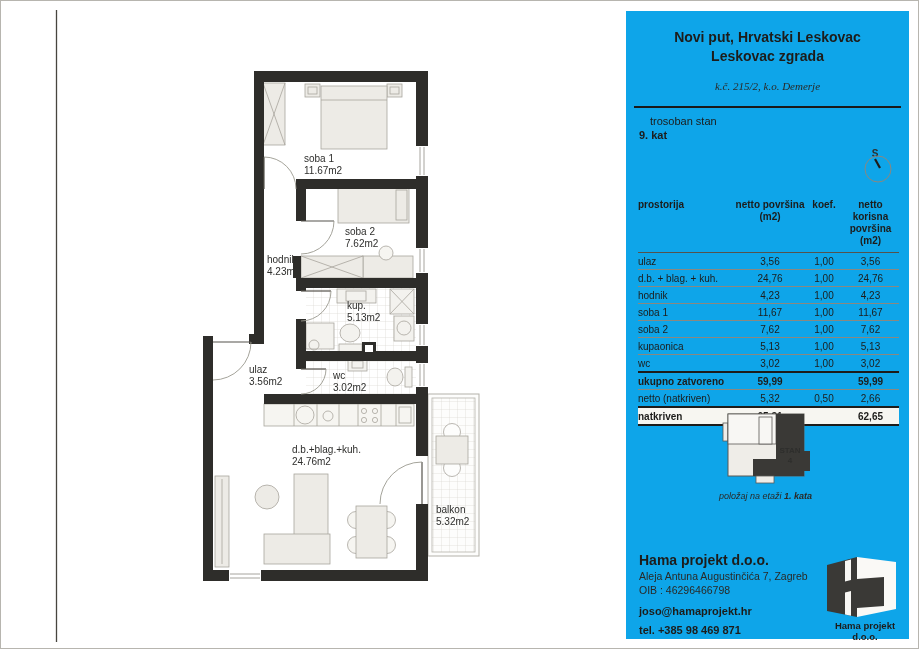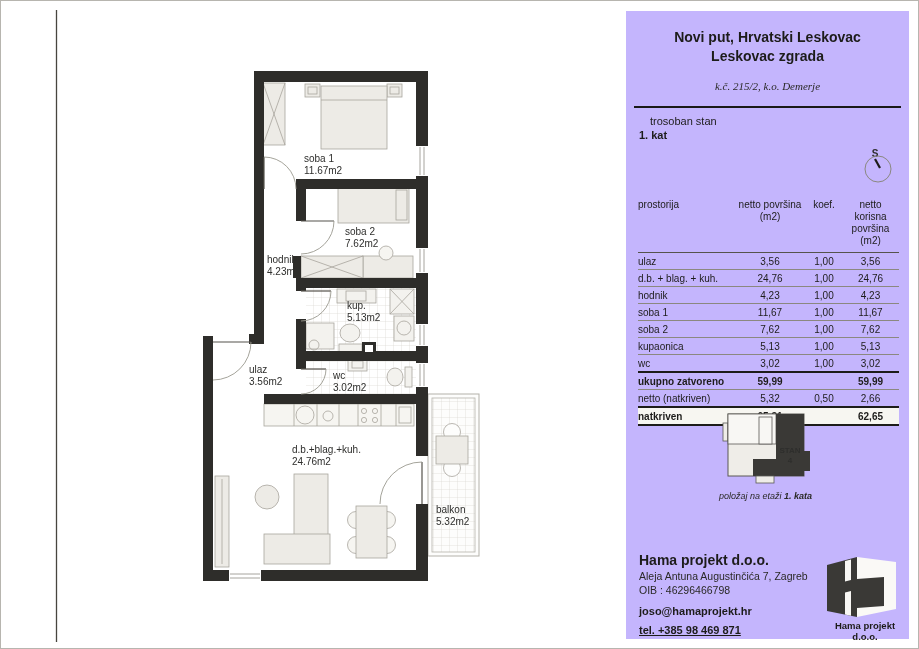--- a/index.html
+++ b/index.html
@@ -4,52 +4,52 @@
 <style>
   html,body{margin:0;padding:0;background:#ffffff;}
   .page{position:relative;width:919px;height:649px;background:#ffffff;overflow:hidden;
         font-family:"Liberation Sans",sans-serif;box-sizing:border-box;border:1px solid #b7b5af;}
   svg{display:block;}
   svg text{font-family:"Liberation Sans",sans-serif;fill:#2e2e2c;}
   .plan-svg{position:absolute;left:0;top:0;}
 
   
   .panel{position:absolute;left:625px;top:10px;width:283px;height:628px;
-         background:#c4b5fd;color:#1d1c1a;}
+         background:#0ea5e9;color:#1d1c1a;}
   .panel .title{margin-top:17px;text-align:center;font-weight:bold;font-size:14px;line-height:19px;}
   .panel .parcel{margin-top:14px;text-align:center;font-style:italic;font-size:11px;color:#2a2926;font-family:Liberation Serif, serif;}
   .panel .divider{margin:14px 8px 0 8px;height:2px;background:#1a1918;}
   .stan-block{position:absolute;left:13px;top:100px;}
   .stan-id{font-weight:bold;font-size:27px;letter-spacing:1px;line-height:28px;}
   .stan-type{font-size:11px;margin-top:4px;padding-left:11px;}
   .stan-floor{font-size:11px;font-weight:bold;margin-top:2px;}
   .compass{position:absolute;left:235px;top:135px;}
 
   
   .area-table{position:absolute;left:12px;top:188px;width:261px;border-collapse:collapse;
               font-size:10px;color:#1d1c1a;table-layout:fixed;}
-  .area-table th{font-weight:normal;text-align:center;vertical-align:top;padding:0 0 5px 0;
+  .area-table th{font-weight:bold;text-align:center;vertical-align:top;padding:0 0 5px 0;
                  border-bottom:1.5px solid #55534c;line-height:12px;margin-top:16px;}
   .area-table th.c1{text-align:left;}
   .area-table td{padding:0;height:16px;border-bottom:1px solid #8b887f;text-align:center;}
   .area-table td.c1{text-align:left;}
   .area-table tr.bold-row td{font-weight:bold;}
   .area-table tr.sep td{border-top:2px solid #1d1c1a;}
   .area-table tr.highlight-row td{background:#f7f6f1;border-bottom:2px solid #1d1c1a;}
 
   .diagram{position:absolute;left:70px;top:395px;}
   .diagram-caption{position:absolute;left:0px;top:480px;width:279px;text-align:center;
                    font-style:italic;font-size:9px;color:#2a2926;}
   .diagram-caption b{font-weight:bold;}
 
   .company{position:absolute;left:13px;top:541px;}
   .company .c-name{font-weight:bold;font-size:14px;}
   .company .c-line{font-size:10.5px;margin-top:2px;color:#2a2926;}
   .company .c-email{font-size:11px;font-weight:bold;margin-top:9px;}
-  .company .c-tel{font-size:11px;font-weight:bold;margin-top:7px;text-decoration:underline;}
+  .company .c-tel{font-size:11px;font-weight:bold;margin-top:7px;}
   .logo-box{position:absolute;left:199px;top:542px;width:80px;}
   .logo-caption{font-size:9.5px;font-weight:bold;text-align:center;margin-top:1px;color:#1d1c1a;}
 </style>
 </head>
 <body>
 
 <div class="page">
 
   <svg class="plan-svg" width="919" height="649" viewBox="0 0 919 649">
     <defs>
@@ -261,21 +261,21 @@
 
     <div class="title">
       <div>Novi put, Hrvatski Leskovac</div>
       <div>Leskovac zgrada</div>
     </div>
     <div class="parcel">k.č. 215/2, k.o. Demerje</div>
     <div class="divider"></div>
 
     <div class="stan-block">
       <div class="stan-type">trosoban stan</div>
-      <div class="stan-floor">1. kat</div>
+      <div class="stan-floor">9. kat</div>
     </div>
 
     <svg class="compass" width="40" height="42" viewBox="0 0 40 42">
       <text x="14" y="11" text-anchor="middle" font-size="10" font-weight="bold" fill="#1d1c1a">S</text>
       <circle cx="17" cy="23" r="13" fill="none" stroke="#8a8880" stroke-width="1"></circle>
       <line x1="14" y1="13" x2="19" y2="22" stroke="#1d1c1a" stroke-width="2.2"></line>
     </svg>
 
     <table class="area-table">
       <colgroup>

